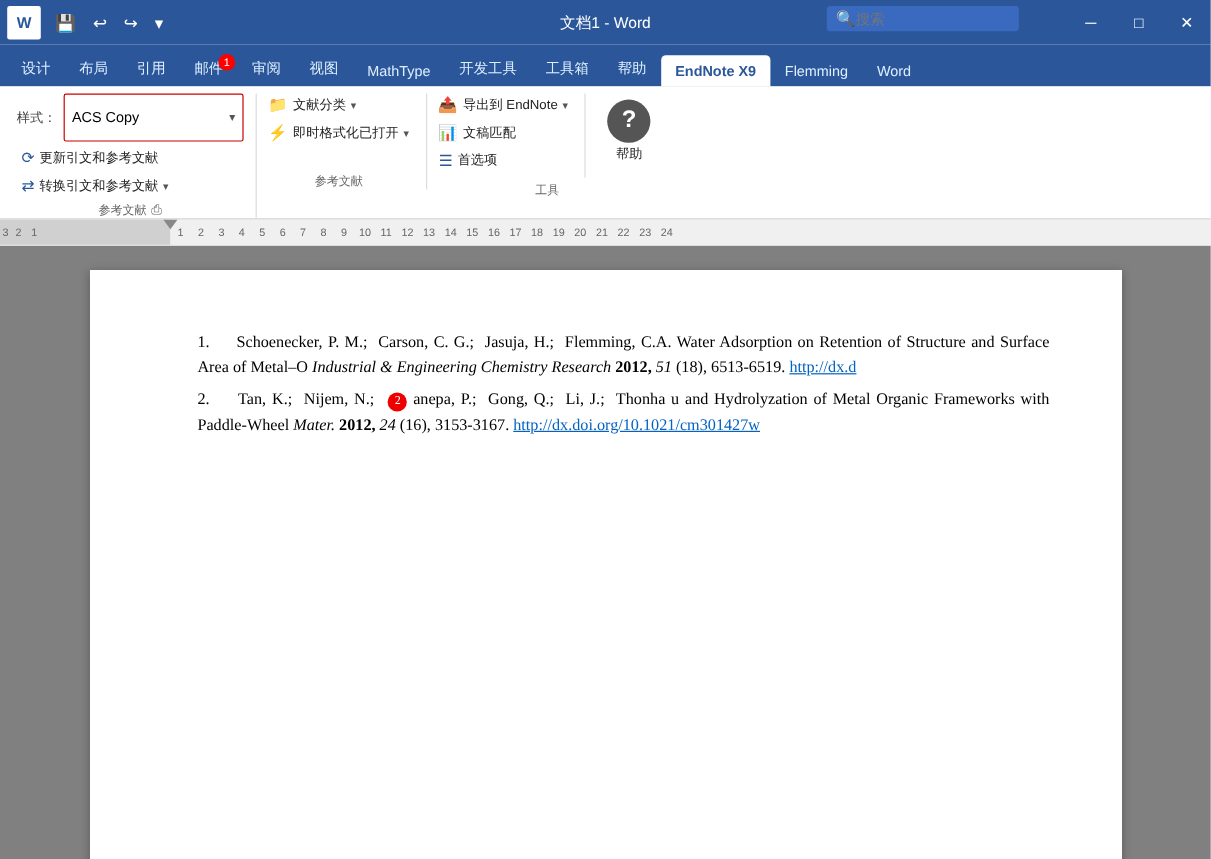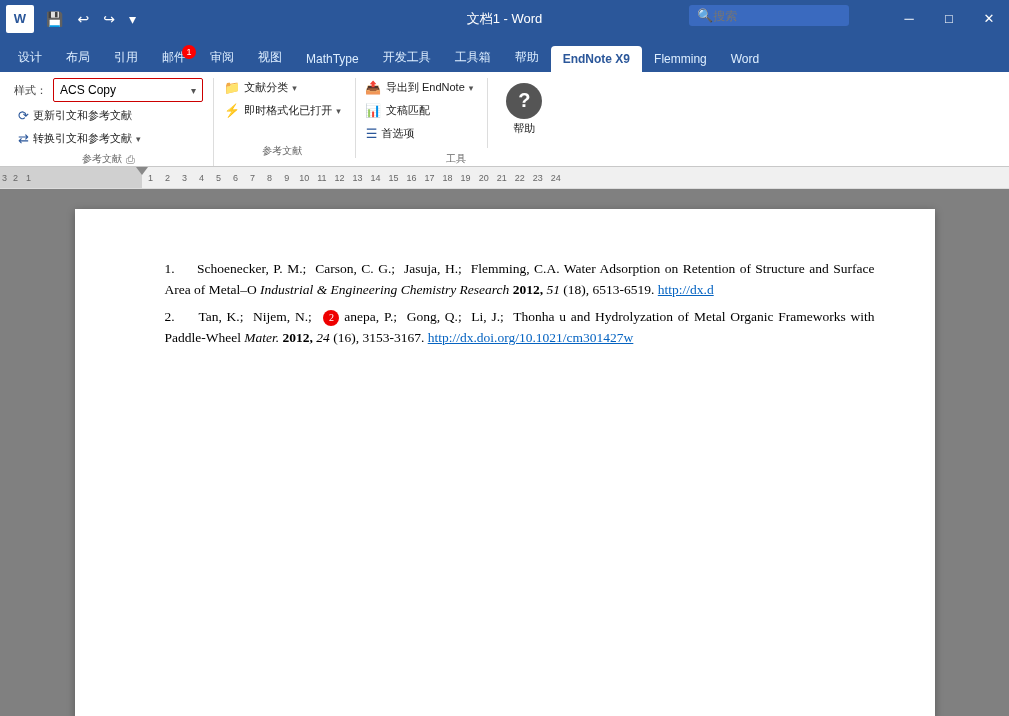--- a/index.html
+++ b/index.html
@@ -113,21 +113,21 @@
     }
     .group-content { display: flex; flex-direction: column; gap: 4px; flex: 1; }
 
     
     .style-row { display: flex; align-items: center; gap: 4px; }
     .style-label { font-size: 11px; color: #444; margin-right: 2px; }
     .style-select {
       display: flex; align-items: center;
       border: 1.5px solid #c00; border-radius: 2px;
       padding: 2px 6px; font-size: 12px; background: #fff;
-      min-width: 150px; height: 24px; cursor: pointer;
+      min-width: 150px; height: 40px; cursor: pointer;
     }
     .style-select-text { flex: 1; }
     .style-arrow { font-size: 10px; color: #555; }
 
     .ribbon-btn {
       display: flex; align-items: center; gap: 4px;
       font-size: 11px; color: #222;
       padding: 2px 4px; cursor: pointer; border-radius: 2px;
     }
     .ribbon-btn .ico { font-size: 13px; color: #2b579a; }

